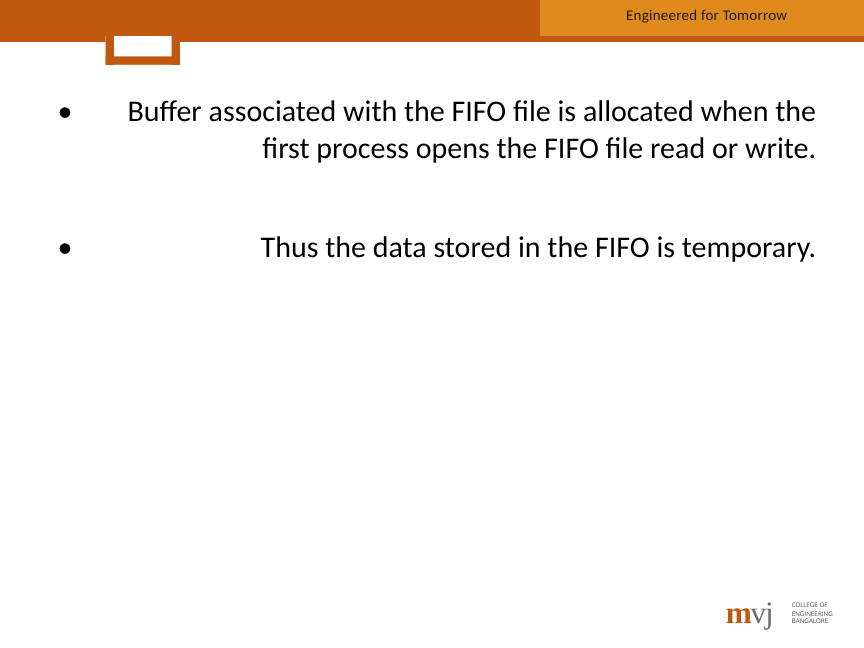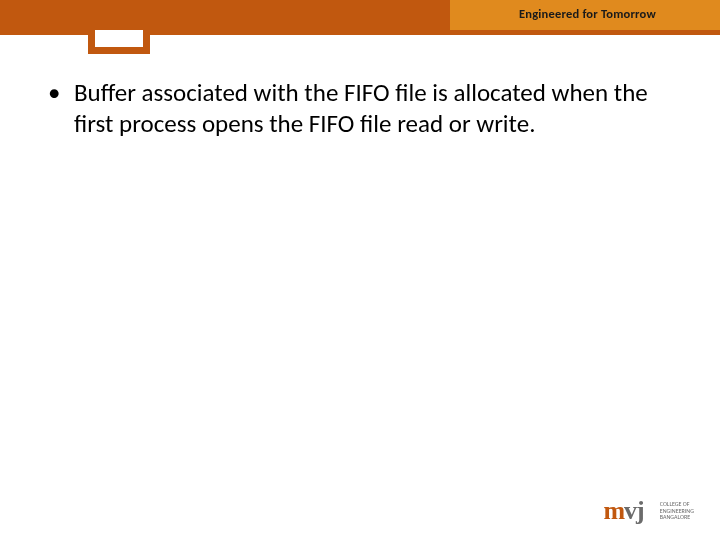--- a/index.html
+++ b/index.html
@@ -32,21 +32,21 @@
     width: 100%;
     height: 5px;
     background: #c1580f;
   }
   .tagline {
     position: absolute;
     right: 64px;
     top: 6px;
     font-size: 12.5px;
     color: #1a1a1a;
-    font-weight: 700;
+    font-weight: 400;
     letter-spacing: 0.2px;
   }
   .notch {
     position: absolute;
     top: 30px;
     left: 88px;
     width: 62px;
     height: 24px;
     border-left: 7px solid #c1580f;
     border-right: 7px solid #c1580f;
@@ -57,20 +57,21 @@
     position: absolute;
     top: 78px;
     left: 44px;
     right: 40px;
     font-size: 25px;
     color: #000000;
     line-height: 1.22;
   }
   .content ul {
     list-style: none;
+    text-align: right;
   }
   .content li {
     position: relative;
     padding-left: 30px;
     margin-bottom: 52px;
   }
   .content li::before {
     content: "•";
     position: absolute;
     left: 4px;
@@ -87,21 +88,21 @@
   }
   .logo-m {
     font-size: 26px;
     font-weight: 700;
     color: #c1580f;
     font-family: Georgia, serif;
     letter-spacing: -1px;
   }
   .logo-vj {
     font-size: 26px;
-    font-weight: 700;
+    font-weight: 400;
     color: #6b6b6b;
     font-family: Georgia, serif;
     letter-spacing: -1px;
   }
   .logo-text {
     font-size: 6px;
     color: #6b6b6b;
     line-height: 1.1;
     margin-left: 16px;
     text-transform: uppercase;
@@ -113,20 +114,21 @@
 <div class="header-bar">
   <div class="header-accent"></div>
   <div class="tagline">Engineered for Tomorrow</div>
 </div>
 <div class="header-underline"></div>
 <div class="notch"></div>
 
 <div class="content">
   <ul>
     <li>Buffer associated with the FIFO file is allocated when the first process opens the FIFO file read or  write.</li>
+    <li>Thus the data stored in the FIFO is temporary.</li>
   </ul>
 </div>
 
 <div class="logo">
   <span class="logo-m">m</span>
     <span class="logo-vj">vj</span>
   <div class="logo-text">
     <div>COLLEGE OF</div>
     <div>ENGINEERING</div>
     <div>BANGALORE</div>

